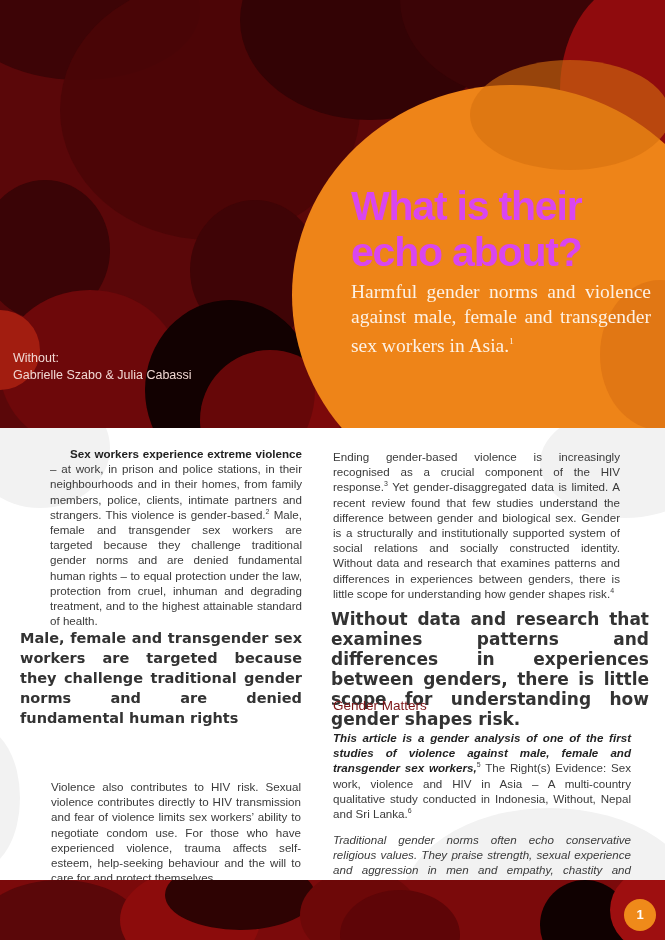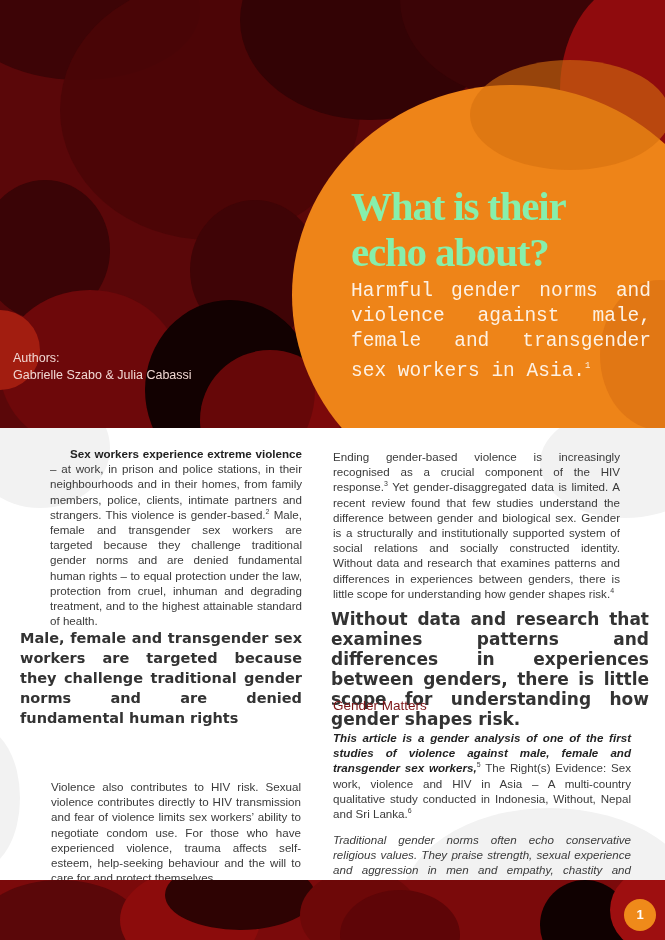--- a/index.html
+++ b/index.html
@@ -3,22 +3,22 @@
 <meta charset="utf-8">
 <style>
   html, body { margin: 0; padding: 0; }
   body { width: 665px; height: 940px; overflow: hidden; background: #ffffff; font-family: "Liberation Sans", sans-serif; color: #333; }
   .page { position: relative; width: 665px; height: 940px; overflow: hidden; background: #ffffff; }
 
   
   .banner { position: absolute; left: 0; top: 0; width: 665px; height: 428px; background: #5a0709; overflow: hidden; }
   .circ { position: absolute; border-radius: 50%; }
   .title-wrap { position: absolute; left: 351px; top: 183px; width: 300px; }
-  .title { font-family: Liberation Serif, serif; font-weight: bold; font-size: 41px; line-height: 46px; color: #86efac; letter-spacing: -1.2px; margin: 0; }
-  .subtitle { font-family: Liberation Mono, monospace; font-size: 19.5px; line-height: 25px; color: #fdf1e4; margin-top: 4px; text-align: justify; text-align-last: left; }
+  .title { font-family: Liberation Sans, sans-serif; font-weight: bold; font-size: 41px; line-height: 46px; color: #d946ef; letter-spacing: -1.2px; margin: 0; }
+  .subtitle { font-family: Liberation Serif, serif; font-size: 19.5px; line-height: 25px; color: #fdf1e4; margin-top: 4px; text-align: justify; text-align-last: left; }
   .subtitle sup { font-size: 9px; }
   .authors { position: absolute; left: 13px; top: 350px; font-size: 12.5px; line-height: 17px; color: #f1d8d3; }
 
   
   .body-area { position: absolute; left: 0; top: 428px; width: 665px; height: 452px; background: #ffffff; overflow: hidden; }
   .ghost { position: absolute; border-radius: 50%; background: #f2f2f2; }
   .col-text { position: absolute; font-size: 11.6px; line-height: 15.2px; color: #3a3a3a; text-align: justify; }
   .col-text sup { font-size: 7px; line-height: 0; }
   .pull { position: absolute; font-family: "DejaVu Sans", sans-serif; font-weight: bold; color: #333; text-align: justify; }
   .section-head { position: absolute; left: 333px; top: 270px; font-weight: normal; font-size: 13.5px; color: #7d1416; }
@@ -56,21 +56,21 @@
       <h1 class="title">
         <span>What is their</span><br>
         <span>echo about?</span>
       </h1>
       <div class="subtitle">
         <span>Harmful gender norms and violence against male, female and transgender sex workers in Asia.</span><sup>1</sup>
       </div>
     </div>
 
     <div class="authors">
-      <div>Authors:</div>
+      <div>Without:</div>
       <div>Gabrielle Szabo &amp; Julia Cabassi</div>
     </div>
   </div>
 
   <div class="body-area">
     <div class="ghost" style="left:-30px;top:-40px;width:140px;height:120px;"></div>
     <div class="ghost" style="left:-60px;top:300px;width:80px;height:140px;"></div>
     <div class="ghost" style="left:540px;top:-20px;width:170px;height:110px;"></div>
     <div class="ghost" style="left:400px;top:380px;width:300px;height:200px;"></div>
 

